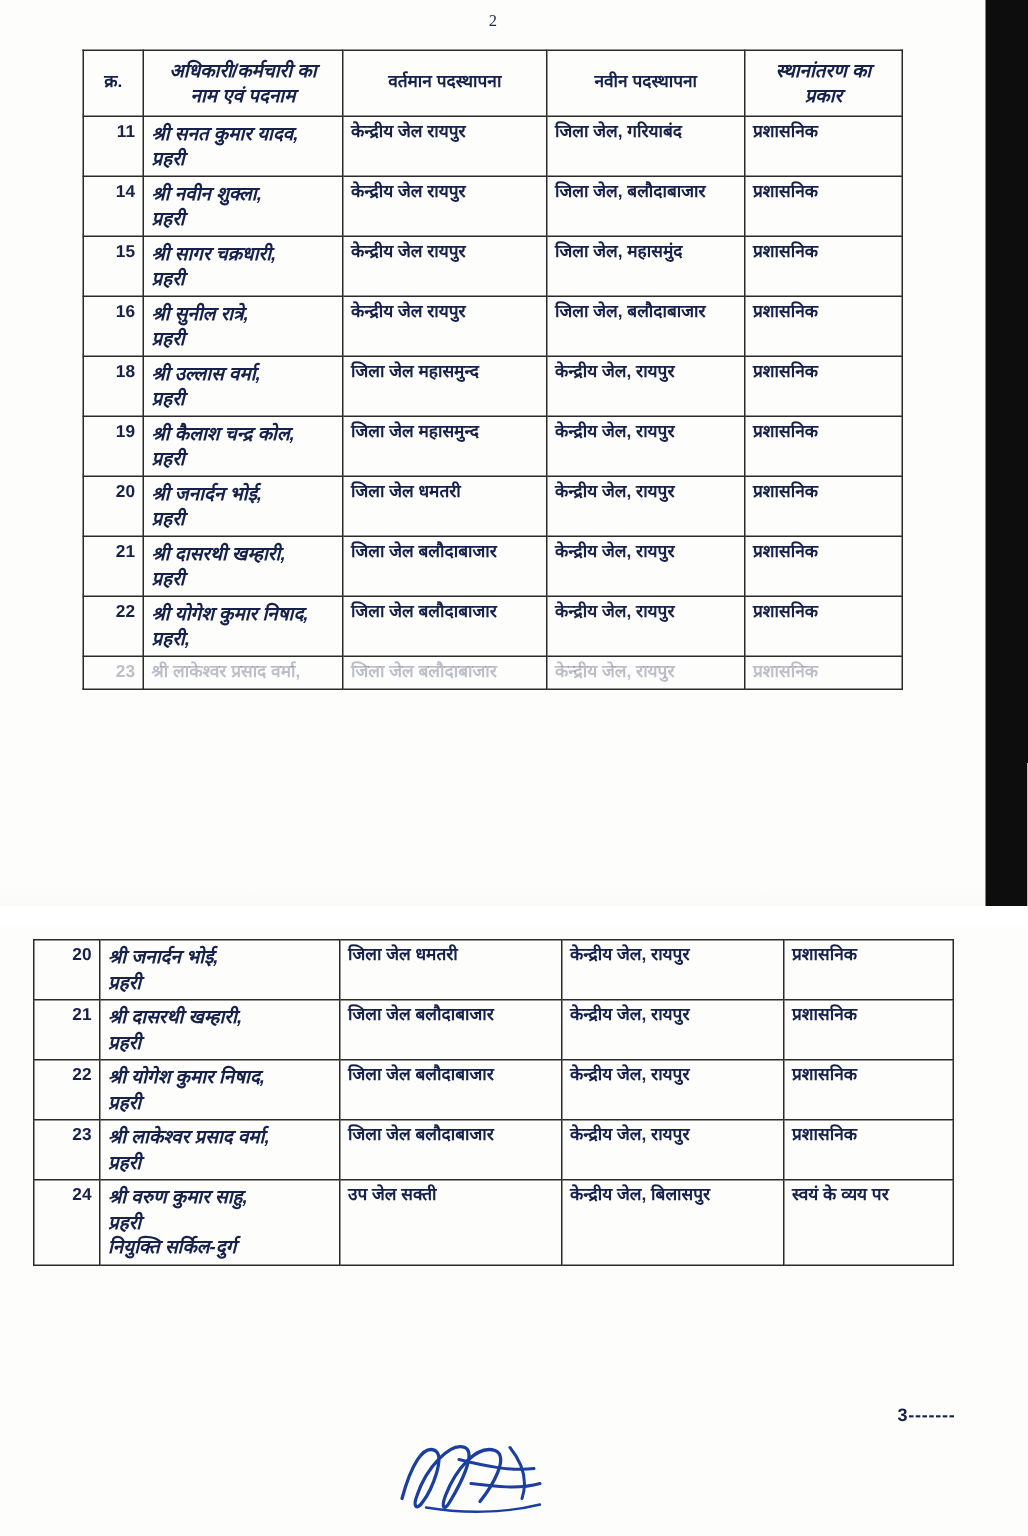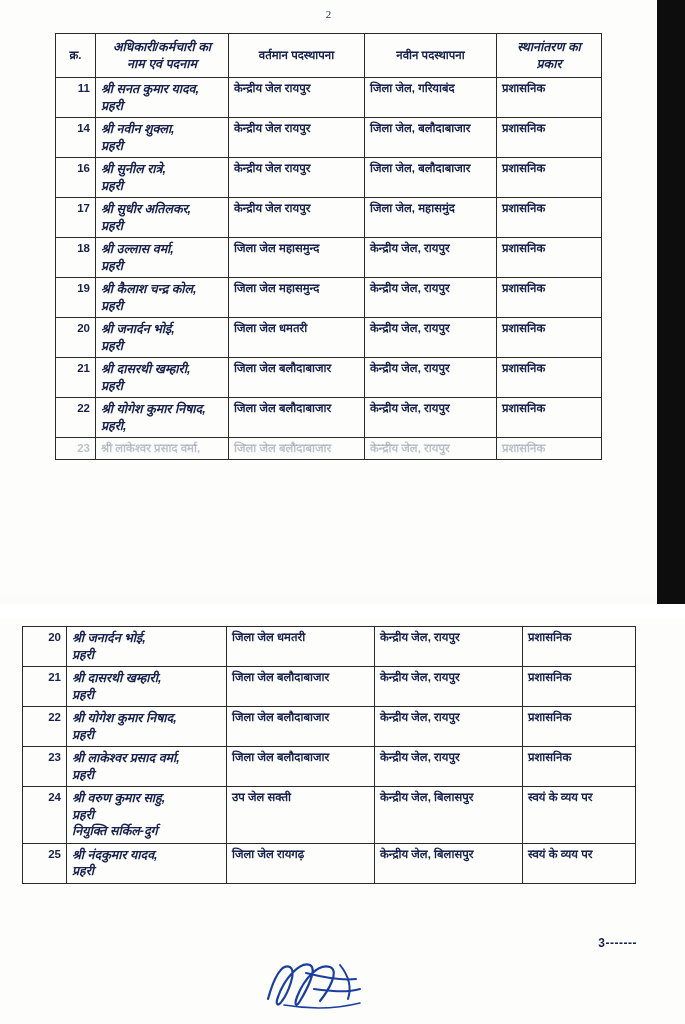--- a/index.html
+++ b/index.html
@@ -204,37 +204,37 @@
           <td class="c-sno">14</td>
           <td>
             <span class="subline">श्री नवीन शुक्ला,</span>
             <span class="subline">प्रहरी</span>
           </td>
           <td>केन्द्रीय जेल रायपुर</td>
           <td>जिला जेल, बलौदाबाजार</td>
           <td>प्रशासनिक</td>
         </tr>
         <tr>
+          <td class="c-sno">15</td>
+          <td>
+            <span class="subline">श्री सागर चक्रधारी,</span>
+            <span class="subline">प्रहरी</span>
+          </td>
+          <td>केन्द्रीय जेल रायपुर</td>
+          <td>जिला जेल, महासमुंद</td>
+          <td>प्रशासनिक</td>
+        </tr>
+        <tr>
           <td class="c-sno">16</td>
           <td>
             <span class="subline">श्री सुनील रात्रे,</span>
             <span class="subline">प्रहरी</span>
           </td>
           <td>केन्द्रीय जेल रायपुर</td>
           <td>जिला जेल, बलौदाबाजार</td>
-          <td>प्रशासनिक</td>
-        </tr>
-        <tr>
-          <td class="c-sno">17</td>
-          <td>
-            <span class="subline">श्री सुधीर अतिलकर,</span>
-            <span class="subline">प्रहरी</span>
-          </td>
-          <td>केन्द्रीय जेल रायपुर</td>
-          <td>जिला जेल, महासमुंद</td>
           <td>प्रशासनिक</td>
         </tr>
         <tr>
           <td class="c-sno">18</td>
           <td>
             <span class="subline">श्री उल्लास वर्मा,</span>
             <span class="subline">प्रहरी</span>
           </td>
           <td>जिला जेल महासमुन्द</td>
           <td>केन्द्रीय जेल, रायपुर</td>
@@ -349,30 +349,20 @@
         <td>प्रशासनिक</td>
       </tr>
       <tr>
         <td class="c-sno">24</td>
         <td>
           <span class="subline">श्री वरुण कुमार साहु,</span>
           <span class="subline">प्रहरी</span>
           <span class="subline">नियुक्ति सर्किल-दुर्ग</span>
         </td>
         <td>उप जेल सक्ती</td>
-        <td>केन्द्रीय जेल, बिलासपुर</td>
-        <td>स्वयं के व्यय पर</td>
-      </tr>
-      <tr>
-        <td class="c-sno">25</td>
-        <td>
-          <span class="subline">श्री नंदकुमार यादव,</span>
-          <span class="subline">प्रहरी</span>
-        </td>
-        <td>जिला जेल रायगढ़</td>
         <td>केन्द्रीय जेल, बिलासपुर</td>
         <td>स्वयं के व्यय पर</td>
       </tr>
     </tbody>
   </table>
 
   <div class="tail-note">3-------</div>
 
   <div class="signature">
     <svg class="sig-svg" width="150" height="62" viewBox="0 0 150 62" fill="none" aria-hidden="true">

